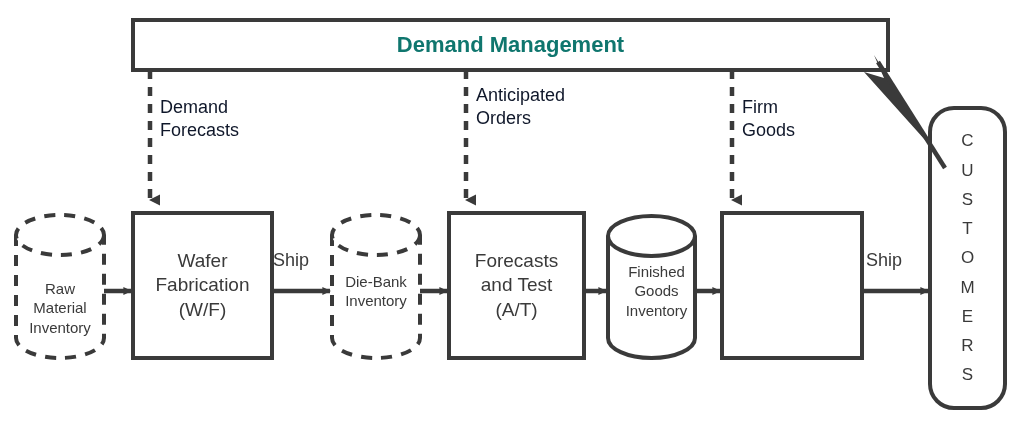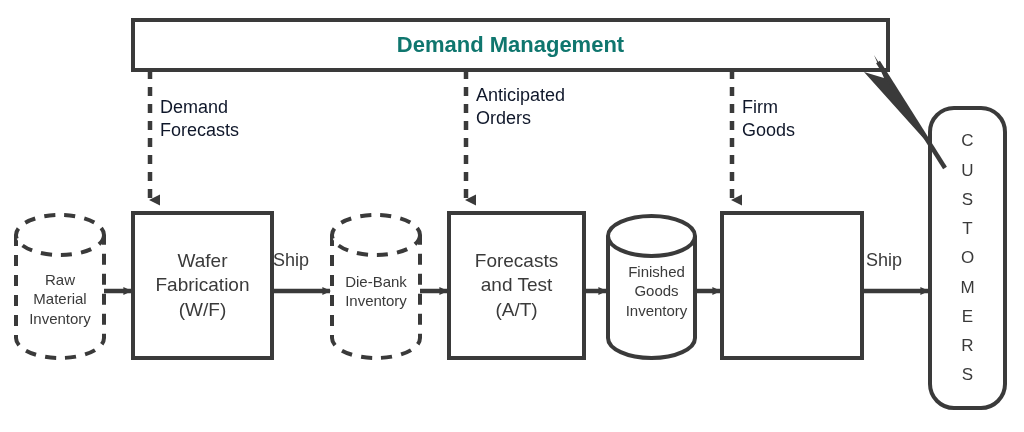--- a/index.html
+++ b/index.html
@@ -142,21 +142,21 @@
 
   <div class="bar-title">Demand Management</div>
 
   <div class="flow-label" style="left:160px; top:96px;">Demand
 Forecasts</div>
   <div class="flow-label" style="left:476px; top:84px;">Anticipated
 Orders</div>
   <div class="flow-label" style="left:742px; top:96px;">Firm
 Goods</div>
 
-  <div class="node-label inv-label" style="left:16px; top:260px; width:88px; height:78px;">Raw
+  <div class="node-label inv-label" style="left:16px; top:269px; width:88px; height:78px;">Raw
 Material
 Inventory</div>
 
   <div class="node-label proc-label" style="left:133px; top:213px; width:139px; height:145px;">Wafer
 Fabrication
 (W/F)</div>
 
   <div class="node-label inv-label" style="left:332px; top:262px; width:88px; height:58px;text-align:center;">Die-Bank
 Inventory</div>
 

